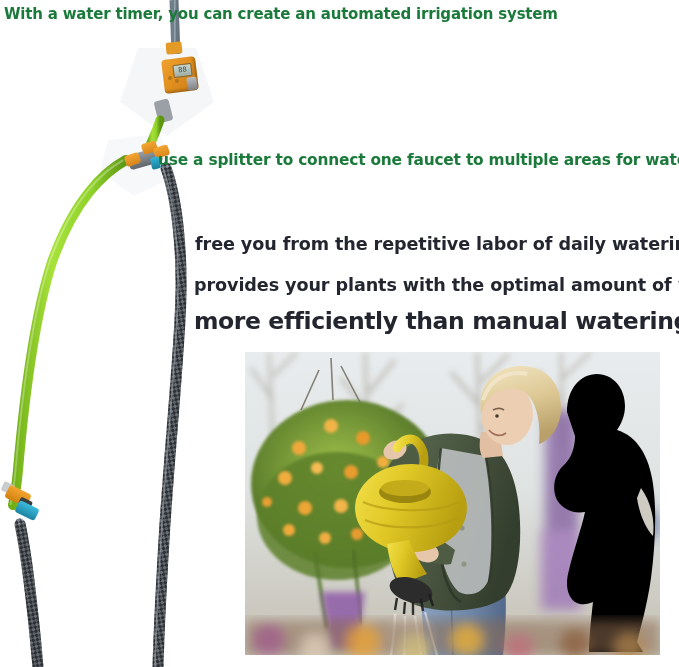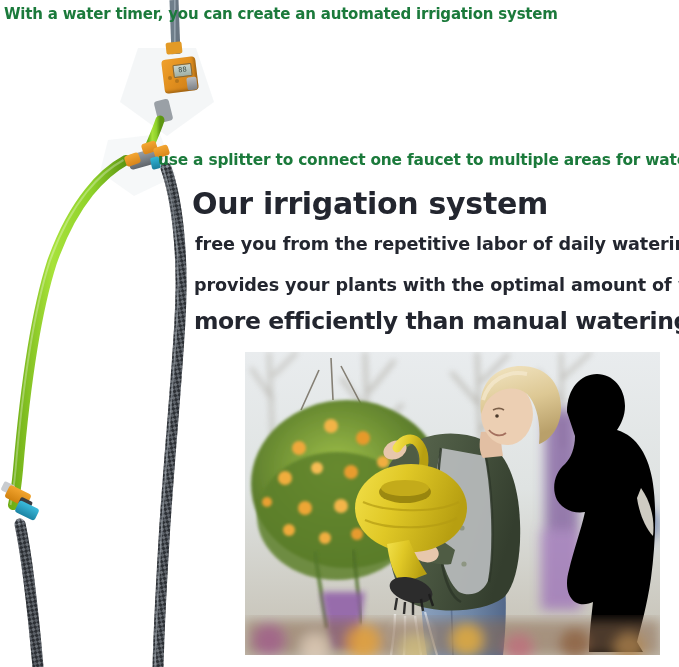--- a/index.html
+++ b/index.html
@@ -154,21 +154,20 @@
     <div class="cn-gray"></div>
     <div class="cn-orange"></div>
     <div class="cn-dark"></div>
     <div class="cn-blue"></div>
   </div>
 
   <div class="hl-green" id="headline-top">With a water timer, you can create an automated irrigation system</div>
 
   <div class="hl-green" id="headline-splitter">use a splitter to connect one faucet to multiple areas for watering</div>
 
-  <div class="hl-dark" id="title-main">Our irrigation system</div>
 
   <div class="hl-dark" id="line-free">free you from the repetitive labor of daily watering</div>
 
   <div class="hl-dark" id="line-provides">provides your plants with the optimal amount of water</div>
 
   <div class="hl-dark" id="line-efficient">more efficiently than manual watering</div>
 
   <div id="photo">
     <svg width="415" height="303" viewBox="0 0 415 303" xmlns="http://www.w3.org/2000/svg">
       <defs>

